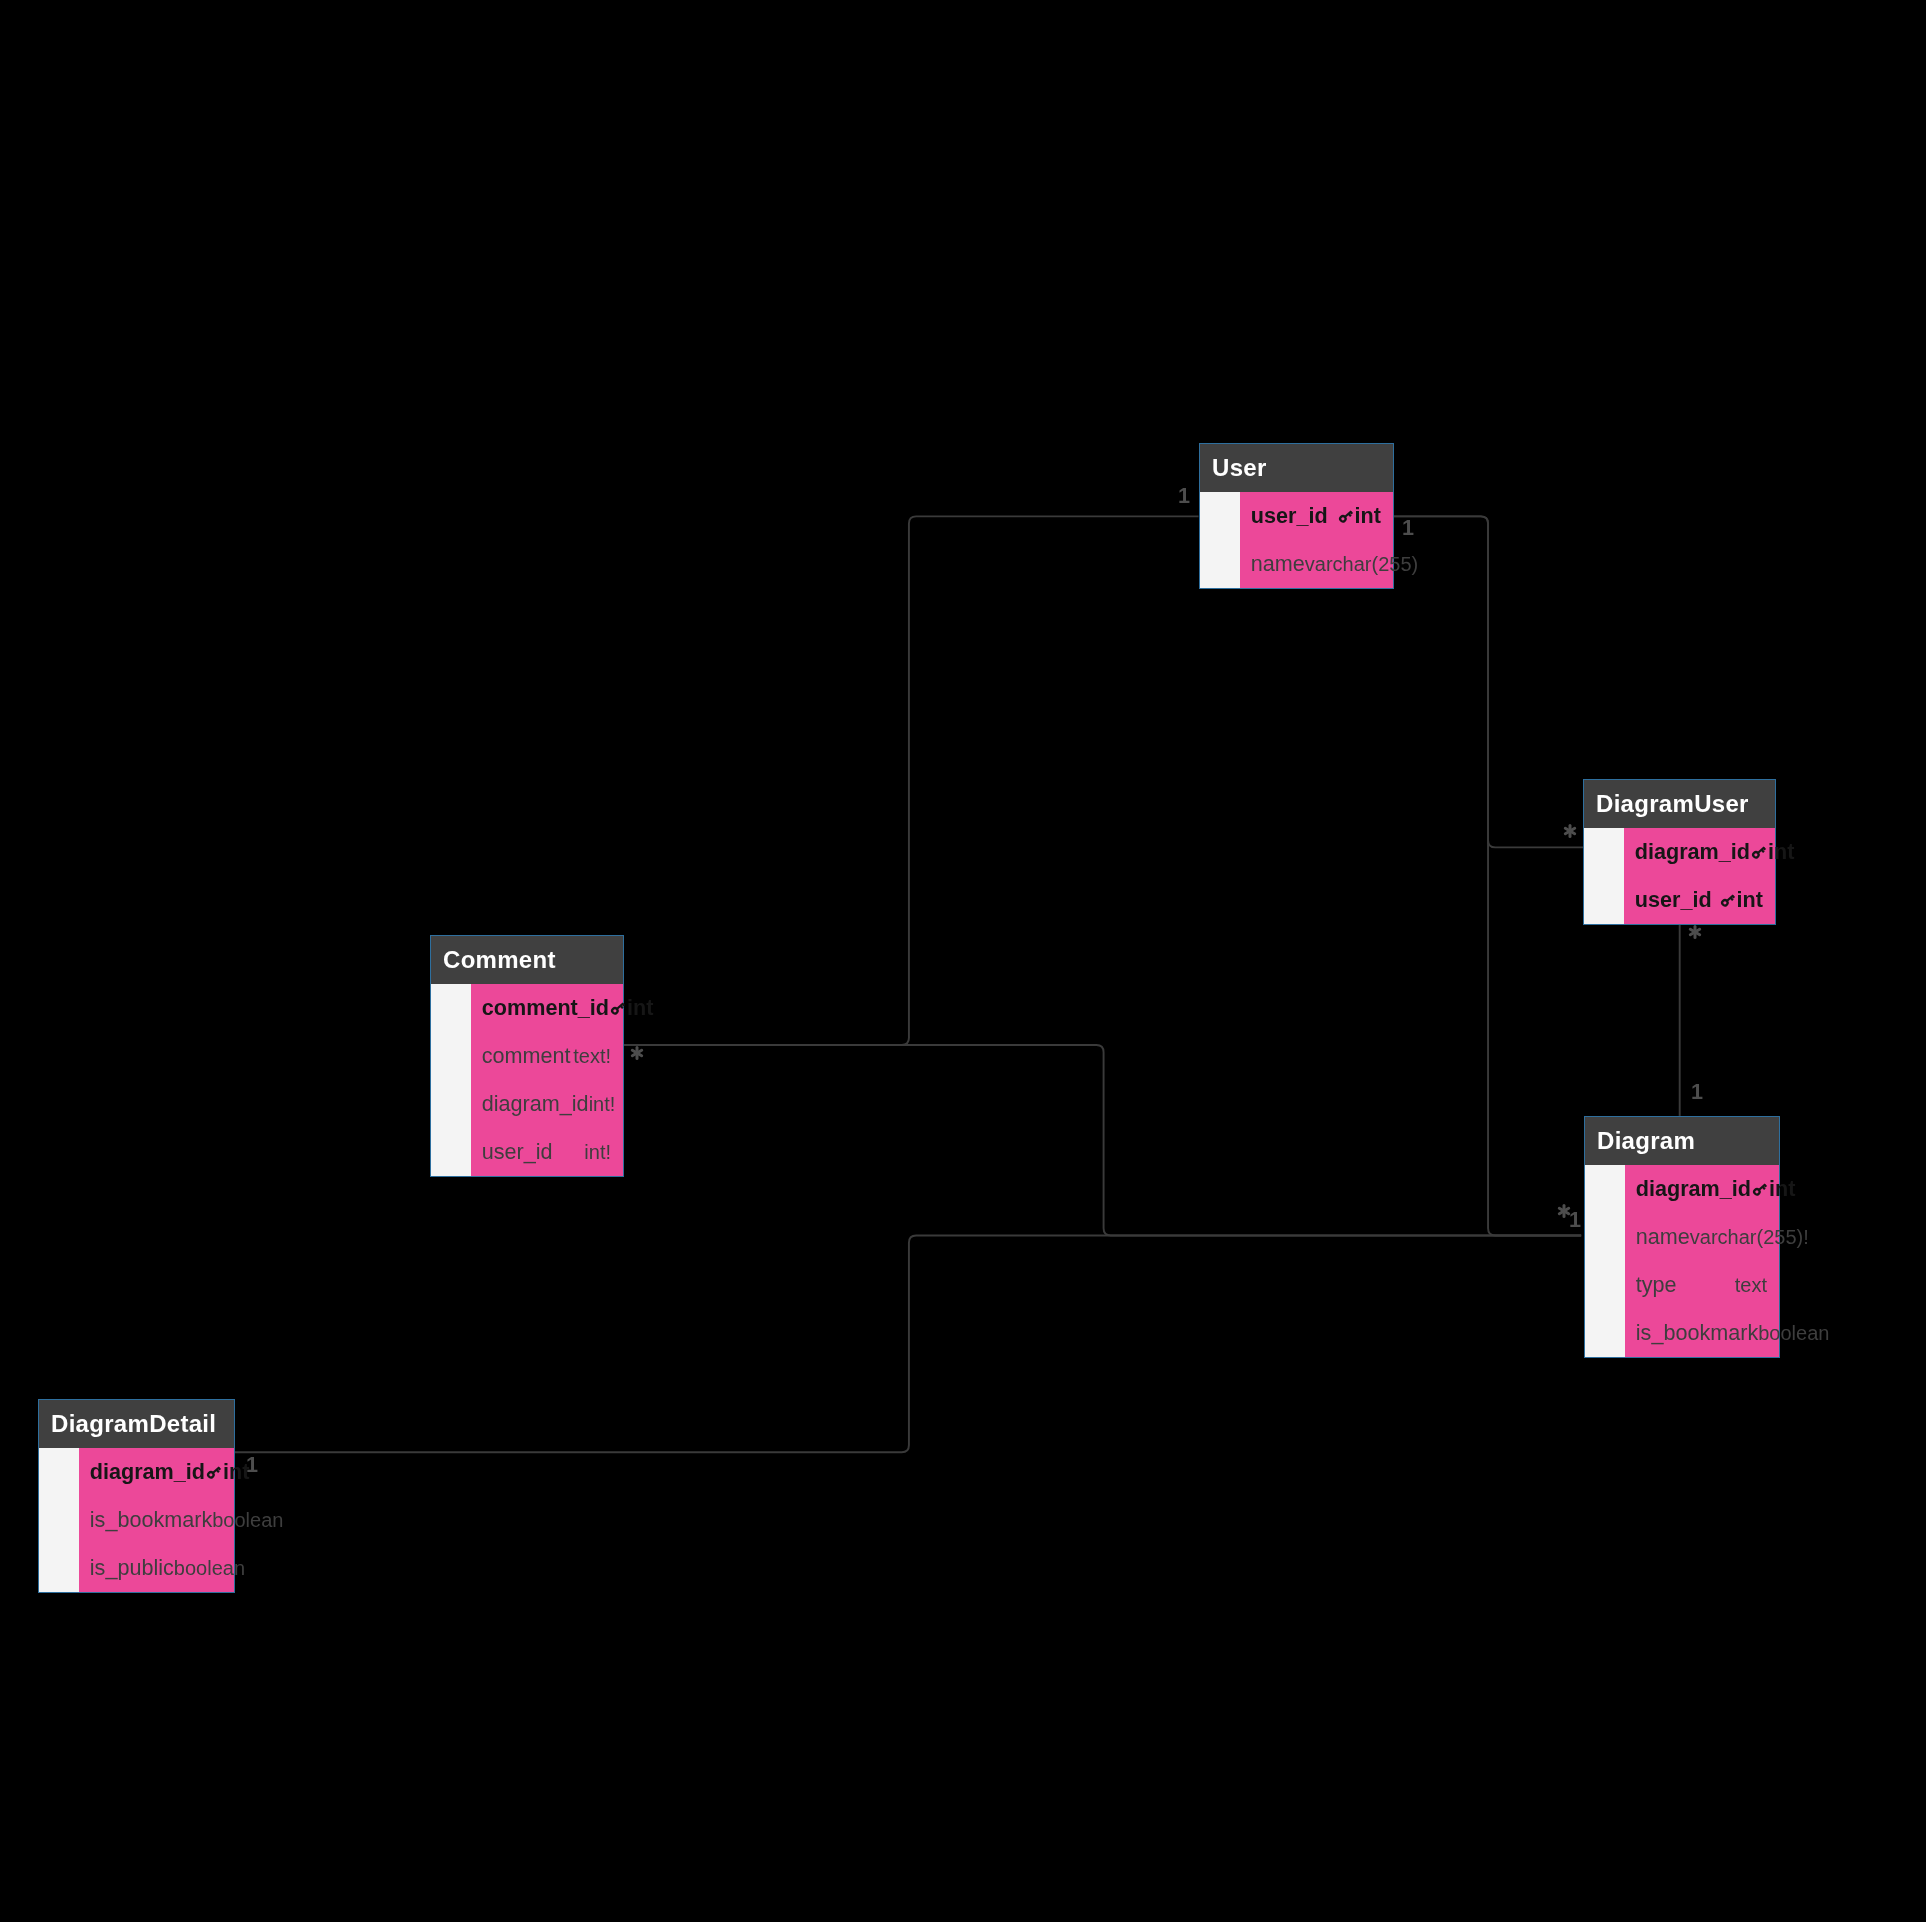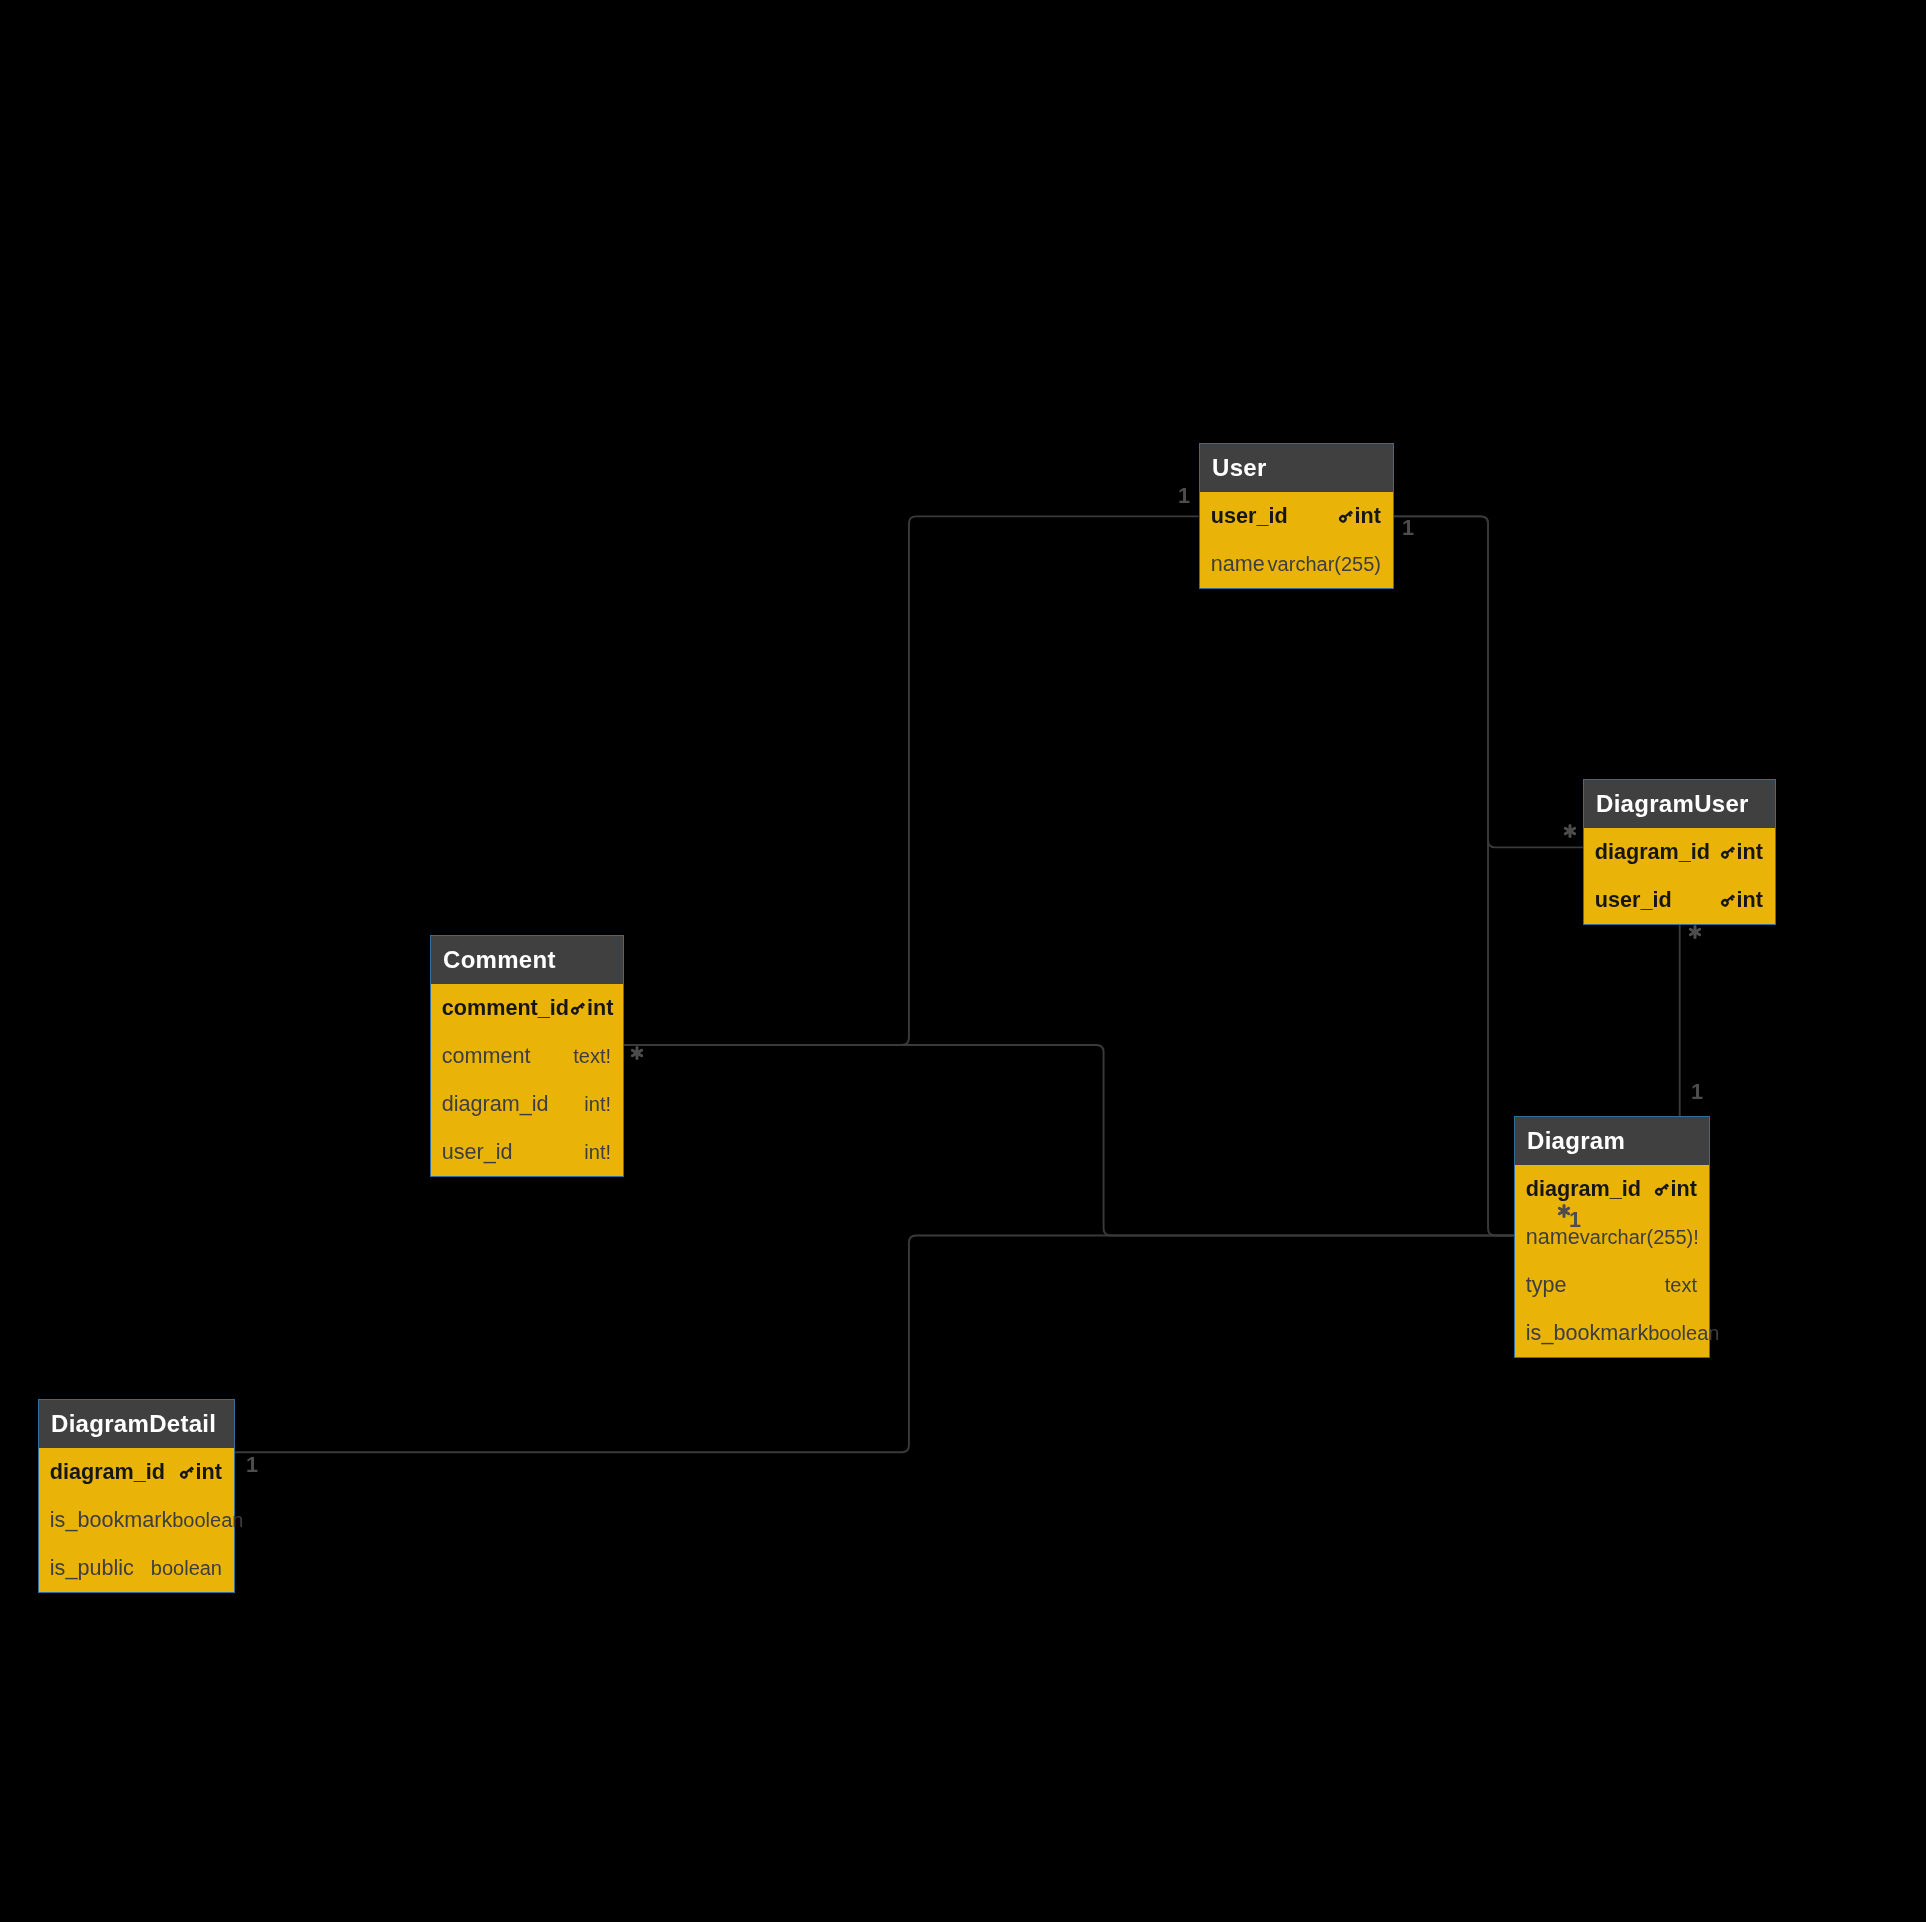--- a/index.html
+++ b/index.html
@@ -46,21 +46,22 @@
     align-items: center;
     padding-left: 12px;
     letter-spacing: 0.3px;
   }
   .entity .row {
     height: 48px;
     display: flex;
     align-items: center;
     justify-content: space-between;
     padding: 0 12px 0 10.8px;
-    background: #eab308;
+    background: #ec4899;
+    margin-left: 40px;
   }
   .entity .fname {
     font-size: 21.6px;
     color: #3e3e3e;
   }
   .entity .row.pk .fname {
     color: #161616;
     font-weight: bold;
   }
   .entity .ftype {
@@ -190,21 +191,21 @@
             <span>int!</span>
           </span>
         </div>
         <div class="row">
           <span class="fname">user_id</span>
           <span class="ftype">
             <span>int!</span>
           </span>
         </div>
       </div>
-      <div class="entity" style="left: 1514px; top: 1116px; width: 196px;">
+      <div class="entity" style="left: 1584px; top: 1116px; width: 196px;">
         <div class="thead">
           <span>Diagram</span>
         </div>
         <div class="row pk">
           <span class="fname">diagram_id</span>
           <span class="ftype">
             <svg viewBox="0 0 24 24" class="key-icon">
               <g transform="rotate(-42 12 12)" stroke="#161616" fill="none" stroke-width="3">
                 <circle cx="6.4" cy="12" r="3.6"></circle>
                 <path d="M10 12 H 21.5"></path>

